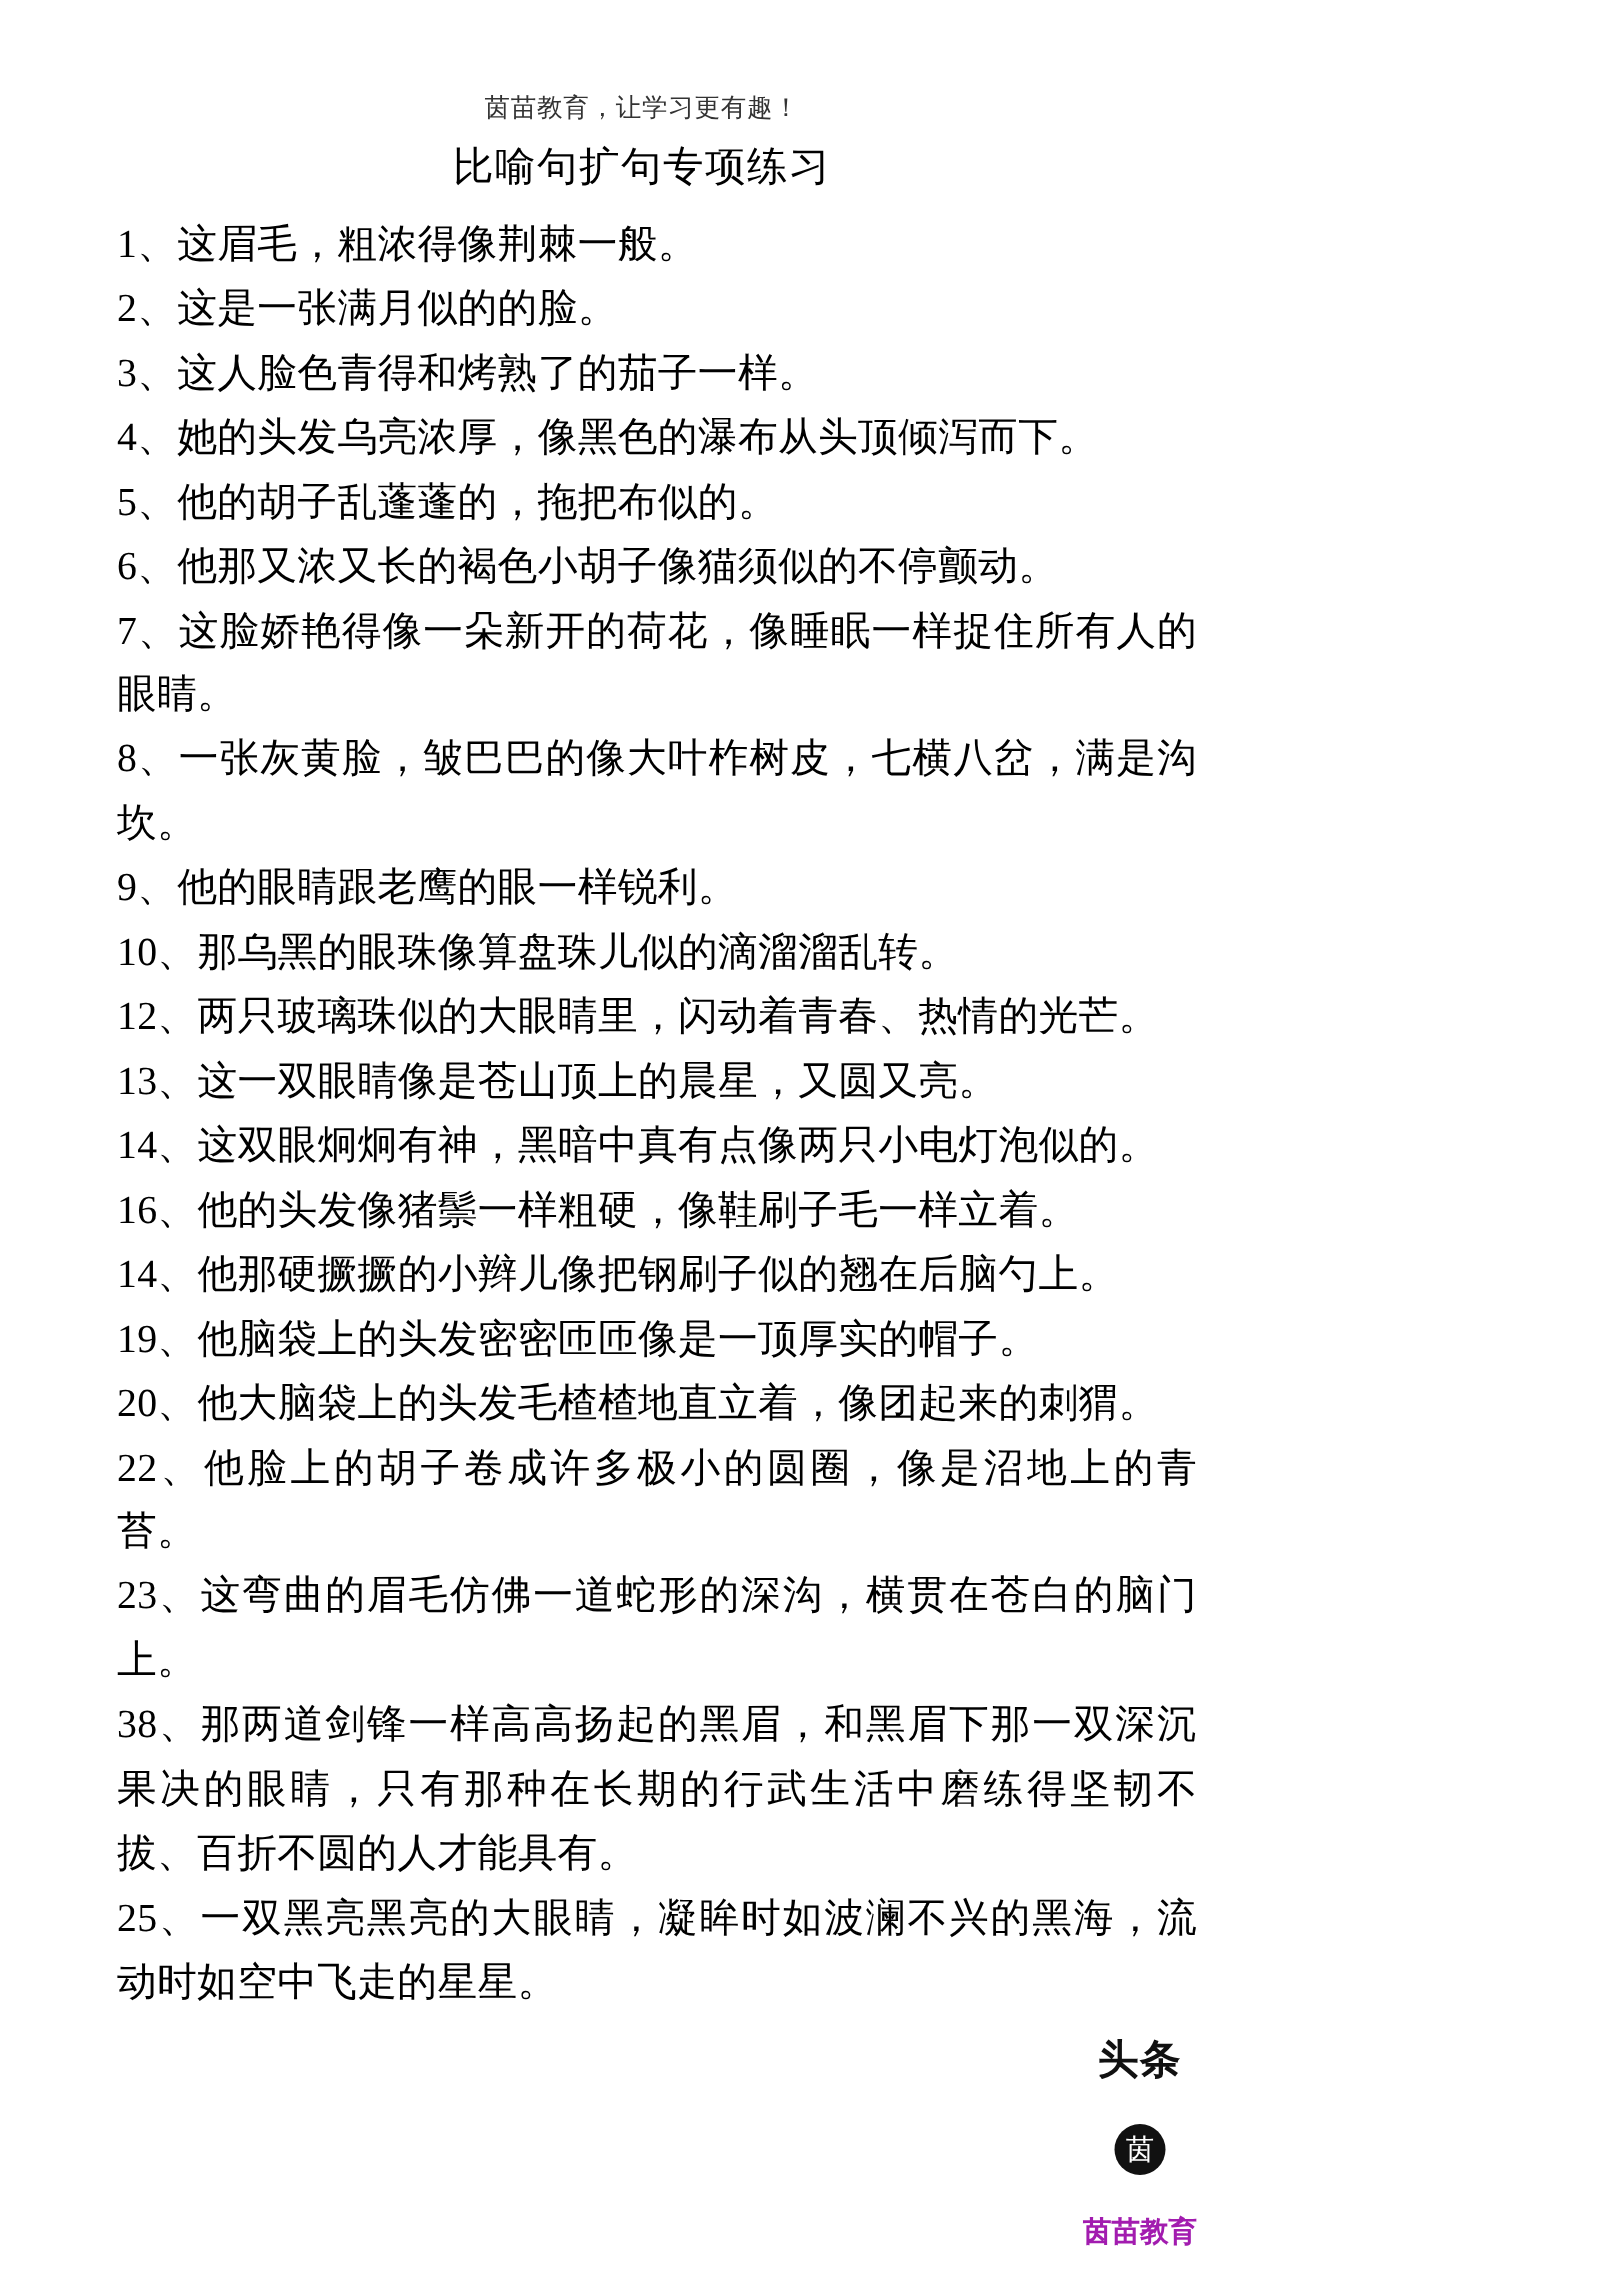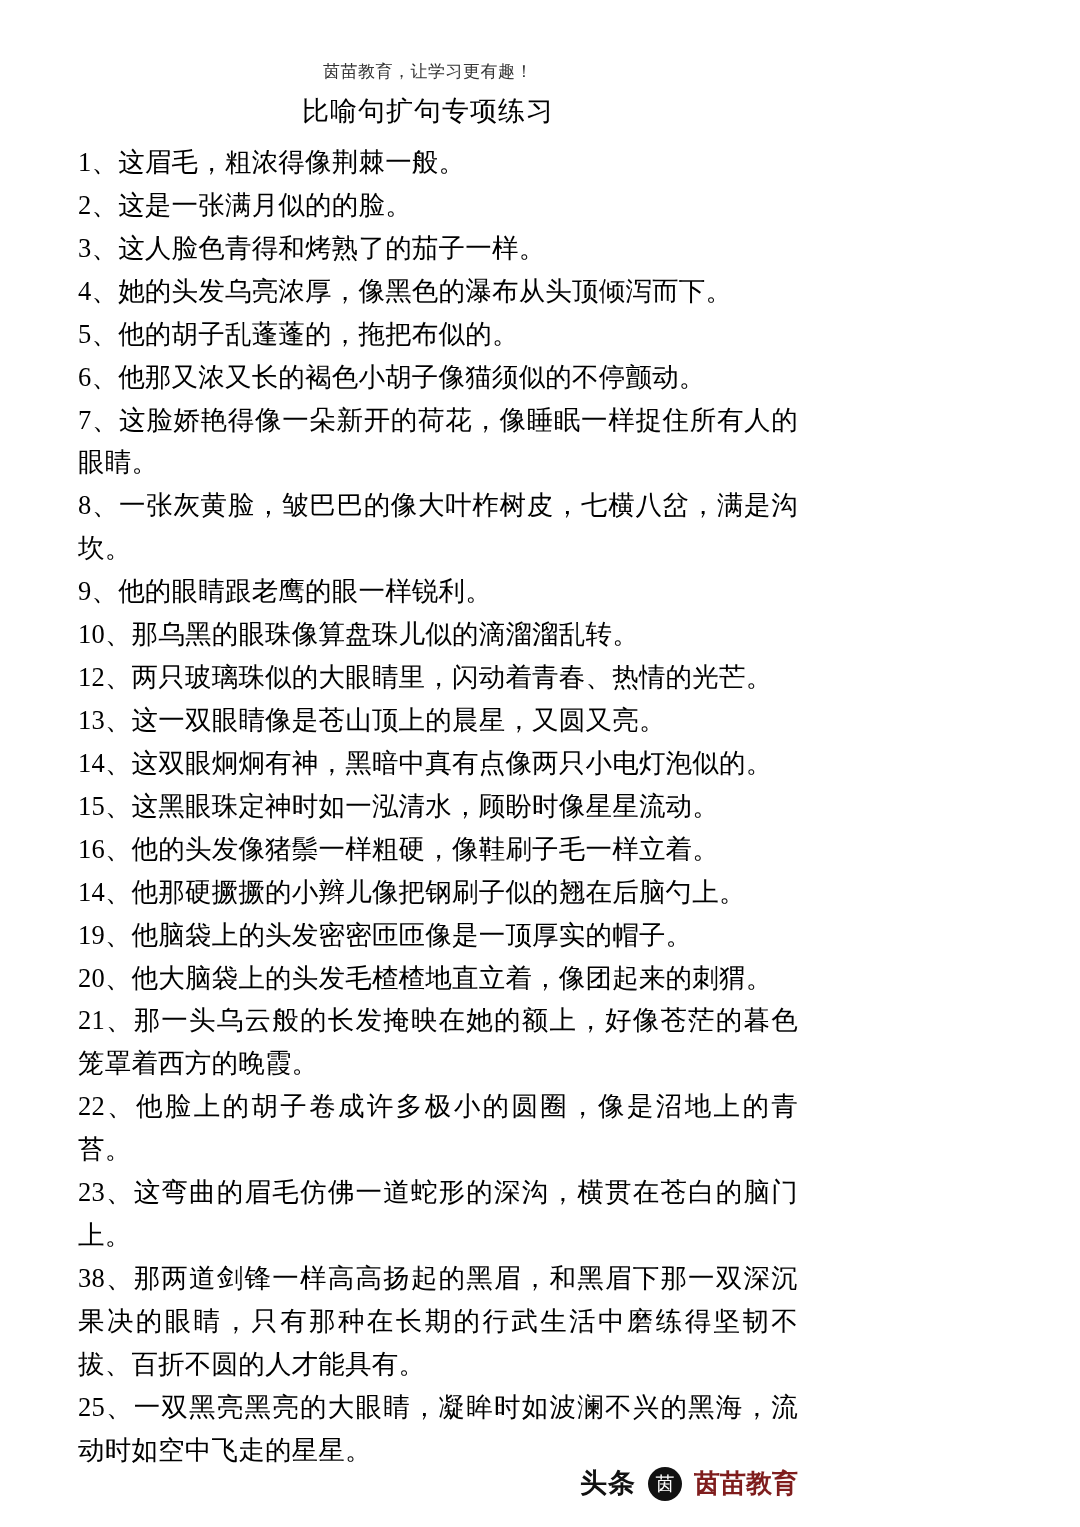--- a/index.html
+++ b/index.html
@@ -47,22 +47,23 @@
     letter-spacing: 0.2px;
     white-space: pre-wrap;
     text-align: justify;
     text-justify: inter-ideograph;
   }
   .watermark {
     position: absolute;
     right: 58px;
     bottom: 26px;
     display: flex;
-    align-items: flex-end;
-    gap: 12px;
+    align-items: center;
+    gap: 25px;
+    flex-direction: column;
   }
   .wm-text {
     font-size: 27px;
     font-weight: bold;
     letter-spacing: 1px;
     color: #111111;
     font-family: "Liberation Sans", sans-serif;
   }
   .wm-logo {
     width: 34px;
@@ -70,23 +71,23 @@
     border-radius: 50%;
     background: #111111;
     display: inline-flex;
     align-items: center;
     justify-content: center;
     color: #ffffff;
     font-size: 19px;
     font-family: "Liberation Sans", sans-serif;
   }
   .wm-brand {
-    font-size: 26px;
+    font-size: 19px;
     font-weight: bold;
-    color: #7f1d1d;
+    color: #a21caf;
     font-family: "Liberation Sans", sans-serif;
   }
 </style>
 </head>
 <body>
 
 <div class="page">
 
   <div class="header-note">茵苗教育，让学习更有趣！</div>
 
@@ -99,26 +100,24 @@
     <div class="line">4、她的头发乌亮浓厚，像黑色的瀑布从头顶倾泻而下。</div>
     <div class="line">5、他的胡子乱蓬蓬的，拖把布似的。</div>
     <div class="line">6、他那又浓又长的褐色小胡子像猫须似的不停颤动。</div>
     <div class="line">7、这脸娇艳得像一朵新开的荷花，像睡眠一样捉住所有人的眼睛。</div>
     <div class="line">8、一张灰黄脸，皱巴巴的像大叶柞树皮，七横八岔，满是沟坎。</div>
     <div class="line">9、他的眼睛跟老鹰的眼一样锐利。</div>
     <div class="line">10、那乌黑的眼珠像算盘珠儿似的滴溜溜乱转。</div>
     <div class="line">12、两只玻璃珠似的大眼睛里，闪动着青春、热情的光芒。</div>
     <div class="line">13、这一双眼睛像是苍山顶上的晨星，又圆又亮。</div>
     <div class="line">14、这双眼炯炯有神，黑暗中真有点像两只小电灯泡似的。</div>
-    <div class="line">15、这黑眼珠定神时如一泓清水，顾盼时像星星流动。</div>
     <div class="line">16、他的头发像猪鬃一样粗硬，像鞋刷子毛一样立着。</div>
     <div class="line">14、他那硬撅撅的小辫儿像把钢刷子似的翘在后脑勺上。</div>
     <div class="line">19、他脑袋上的头发密密匝匝像是一顶厚实的帽子。</div>
     <div class="line">20、他大脑袋上的头发毛楂楂地直立着，像团起来的刺猬。</div>
-    <div class="line">21、那一头乌云般的长发掩映在她的额上，好像苍茫的暮色笼罩着西方的晚霞。</div>
     <div class="line">22、他脸上的胡子卷成许多极小的圆圈，像是沼地上的青苔。</div>
     <div class="line">23、这弯曲的眉毛仿佛一道蛇形的深沟，横贯在苍白的脑门上。</div>
     <div class="line">38、那两道剑锋一样高高扬起的黑眉，和黑眉下那一双深沉果决的眼睛，只有那种在长期的行武生活中磨练得坚韧不拔、百折不圆的人才能具有。</div>
     <div class="line">25、一双黑亮黑亮的大眼睛，凝眸时如波澜不兴的黑海，流动时如空中飞走的星星。</div>
   </div>
 
   <div class="watermark">
     <span class="wm-text">头条</span>
     <span class="wm-logo">茵</span>
     <span class="wm-brand">茵苗教育</span>

